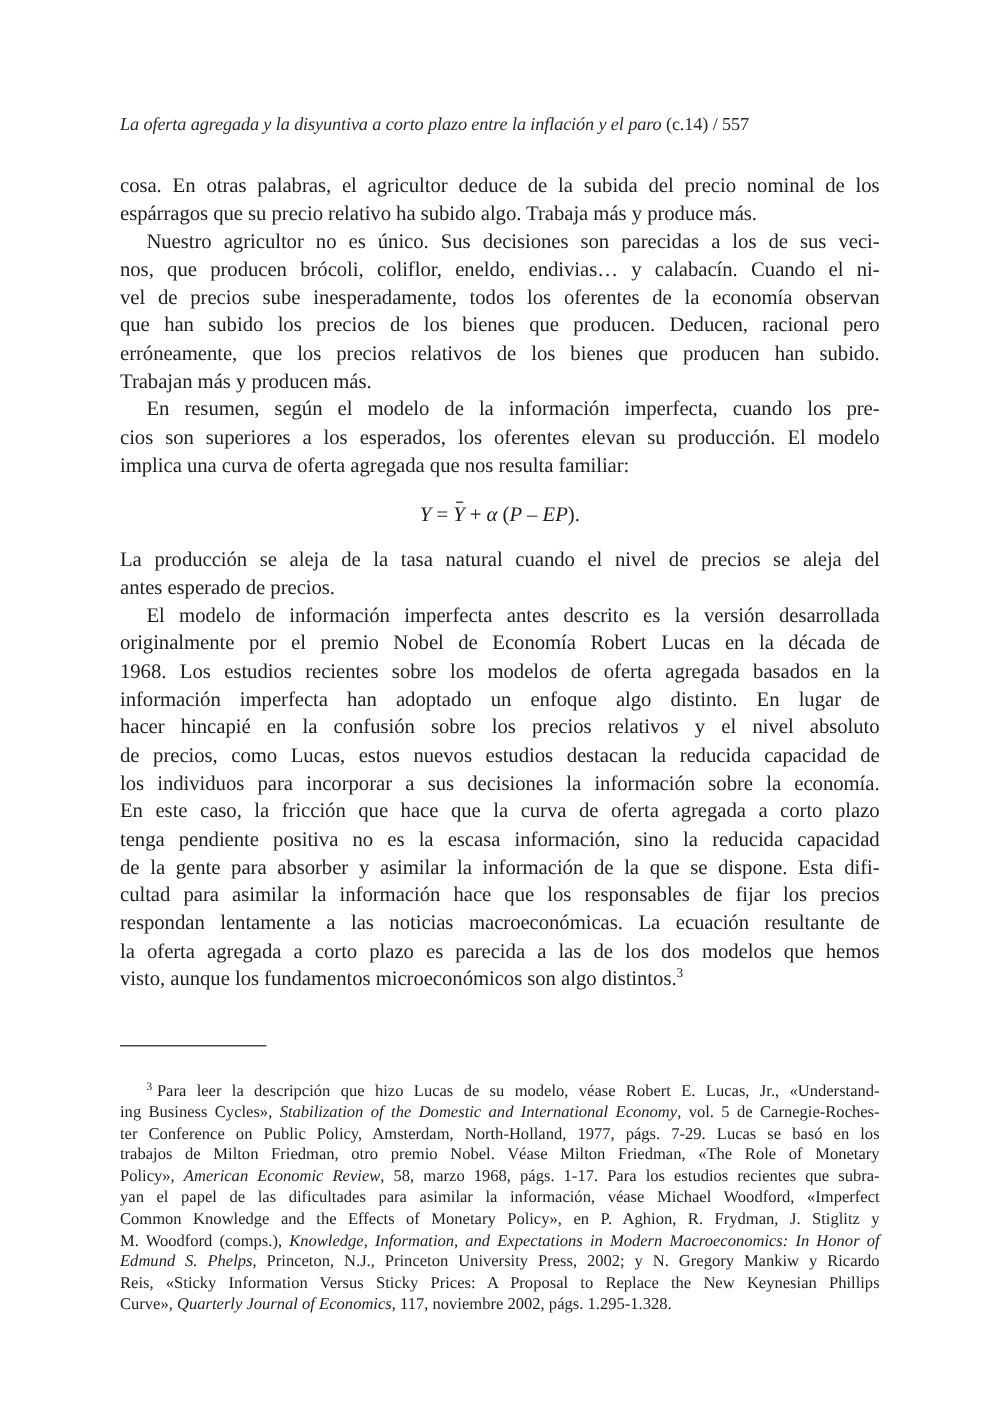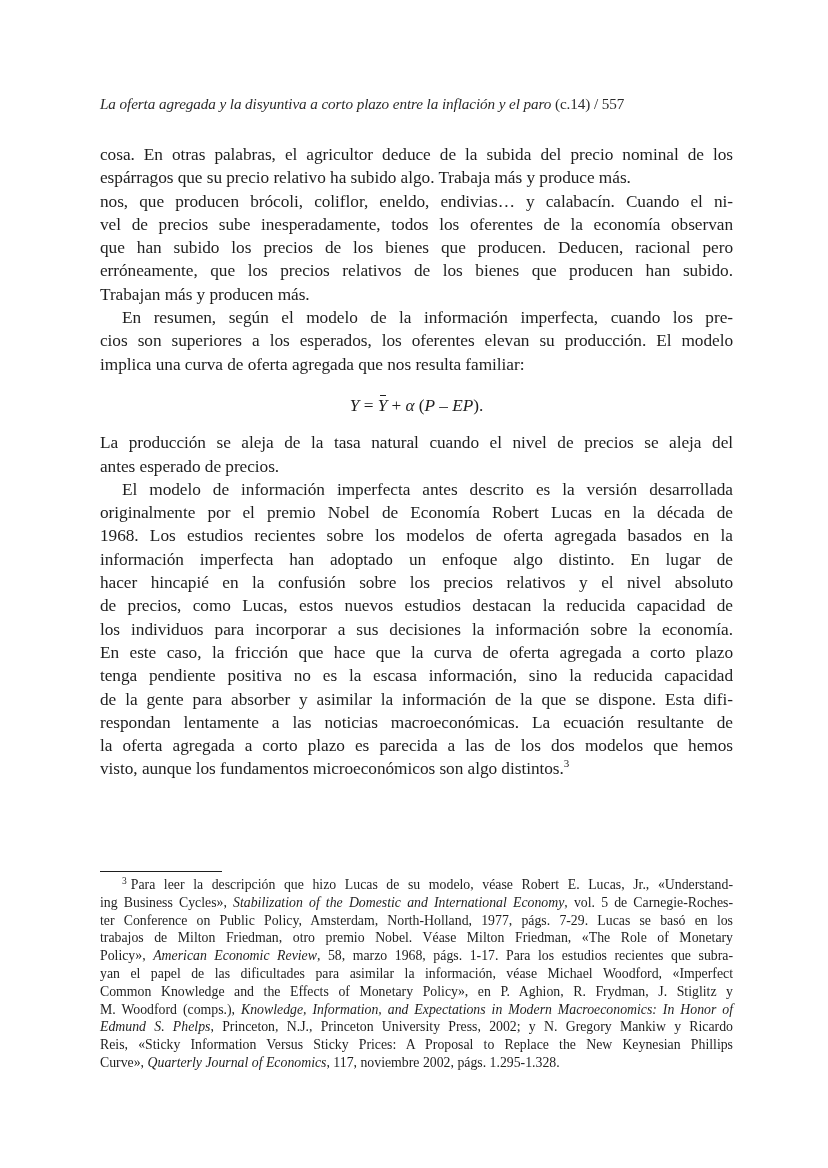--- a/index.html
+++ b/index.html
@@ -49,21 +49,21 @@
   sup.fnref { font-size: 11px; vertical-align: 7px; line-height: 0; }
   .fn-rule {
     position: absolute;
     left: 100px; top: 871px;
     width: 122px; height: 0;
     border-top: 1.2px solid #1e1e1e;
   }
   .footnote {
     position: absolute;
     left: 100px; width: 633px;
-    top: 876px;
+    top: 900px;
     font-size: 13.8px;
     line-height: 17.8px;
   }
   .footnote .line { height: 17.8px; }
   .footnote .fn-num { font-size: 9.5px; vertical-align: 5px; line-height: 0; margin-right: 4px; }
   .footnote .line.first { padding-left: 22px; }
   i { font-style: italic; }
 </style>
 </head>
 <body>
@@ -74,20 +74,21 @@
   <span>/</span>
   <span>557</span>
 </div>
 
 <div class="body-text">
   <div>
     <span class="line">cosa. En otras palabras, el agricultor deduce de la subida del precio nominal de los</span>
     <span class="line last">espárragos que su precio relativo ha subido algo. Trabaja más y produce más.</span>
   </div>
   <div>
+    <span class="line indent">Nuestro agricultor no es único. Sus decisiones son parecidas a los de sus veci-</span>
     <span class="line">nos, que producen brócoli, coliflor, eneldo, endivias… y calabacín. Cuando el ni-</span>
     <span class="line">vel de precios sube inesperadamente, todos los oferentes de la economía observan</span>
     <span class="line">que han subido los precios de los bienes que producen. Deducen, racional pero</span>
     <span class="line">erróneamente, que los precios relativos de los bienes que producen han subido.</span>
     <span class="line last">Trabajan más y producen más.</span>
   </div>
   <div>
     <span class="line indent">En resumen, según el modelo de la información imperfecta, cuando los pre-</span>
     <span class="line">cios son superiores a los esperados, los oferentes elevan su producción. El modelo</span>
     <span class="line last">implica una curva de oferta agregada que nos resulta familiar:</span>
@@ -103,20 +104,21 @@
     <span class="line indent">El modelo de información imperfecta antes descrito es la versión desarrollada</span>
     <span class="line">originalmente por el premio Nobel de Economía Robert Lucas en la década de</span>
     <span class="line">1968. Los estudios recientes sobre los modelos de oferta agregada basados en la</span>
     <span class="line">información imperfecta han adoptado un enfoque algo distinto. En lugar de</span>
     <span class="line">hacer hincapié en la confusión sobre los precios relativos y el nivel absoluto</span>
     <span class="line">de precios, como Lucas, estos nuevos estudios destacan la reducida capacidad de</span>
     <span class="line">los individuos para incorporar a sus decisiones la información sobre la economía.</span>
     <span class="line">En este caso, la fricción que hace que la curva de oferta agregada a corto plazo</span>
     <span class="line">tenga pendiente positiva no es la escasa información, sino la reducida capacidad</span>
     <span class="line">de la gente para absorber y asimilar la información de la que se dispone. Esta difi-</span>
+    <span class="line">cultad para asimilar la información hace que los responsables de fijar los precios</span>
     <span class="line">respondan lentamente a las noticias macroeconómicas. La ecuación resultante de</span>
     <span class="line">la oferta agregada a corto plazo es parecida a las de los dos modelos que hemos</span>
     <span class="line last"><span>visto, aunque los fundamentos microeconómicos son algo distintos.</span><sup class="fnref">3</sup></span>
   </div>
 </div>
 
 <div class="fn-rule"></div>
 
 <div class="footnote">
   <span class="line first"><sup class="fn-num">3</sup><span>Para leer la descripción que hizo Lucas de su modelo, véase Robert E. Lucas, Jr., «Understand-</span></span>

